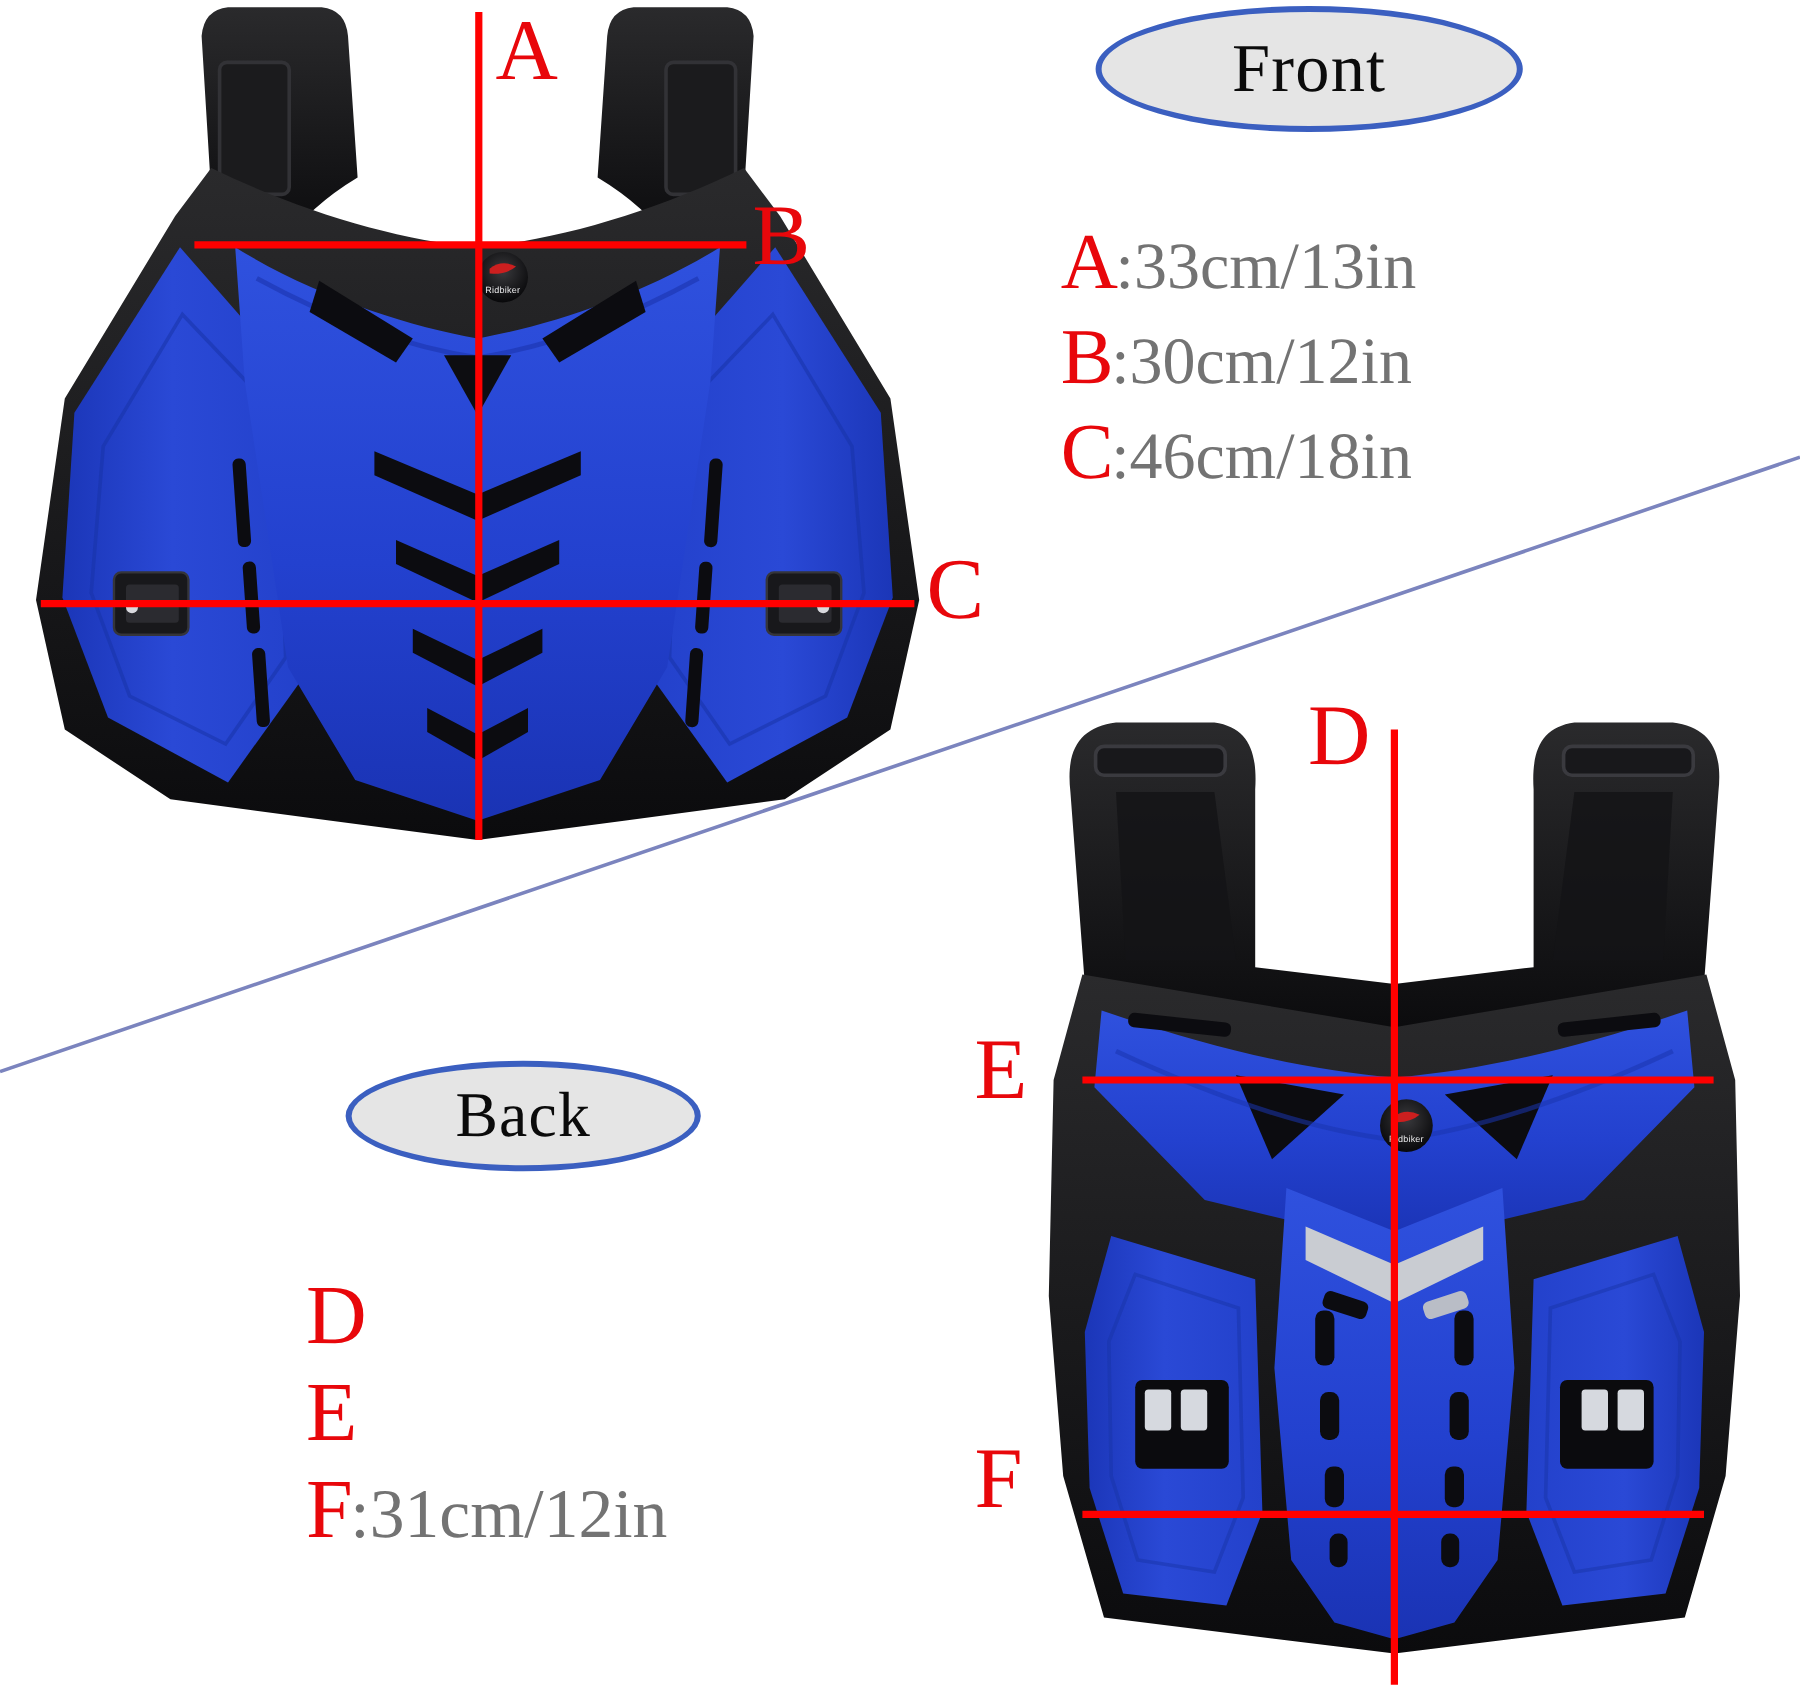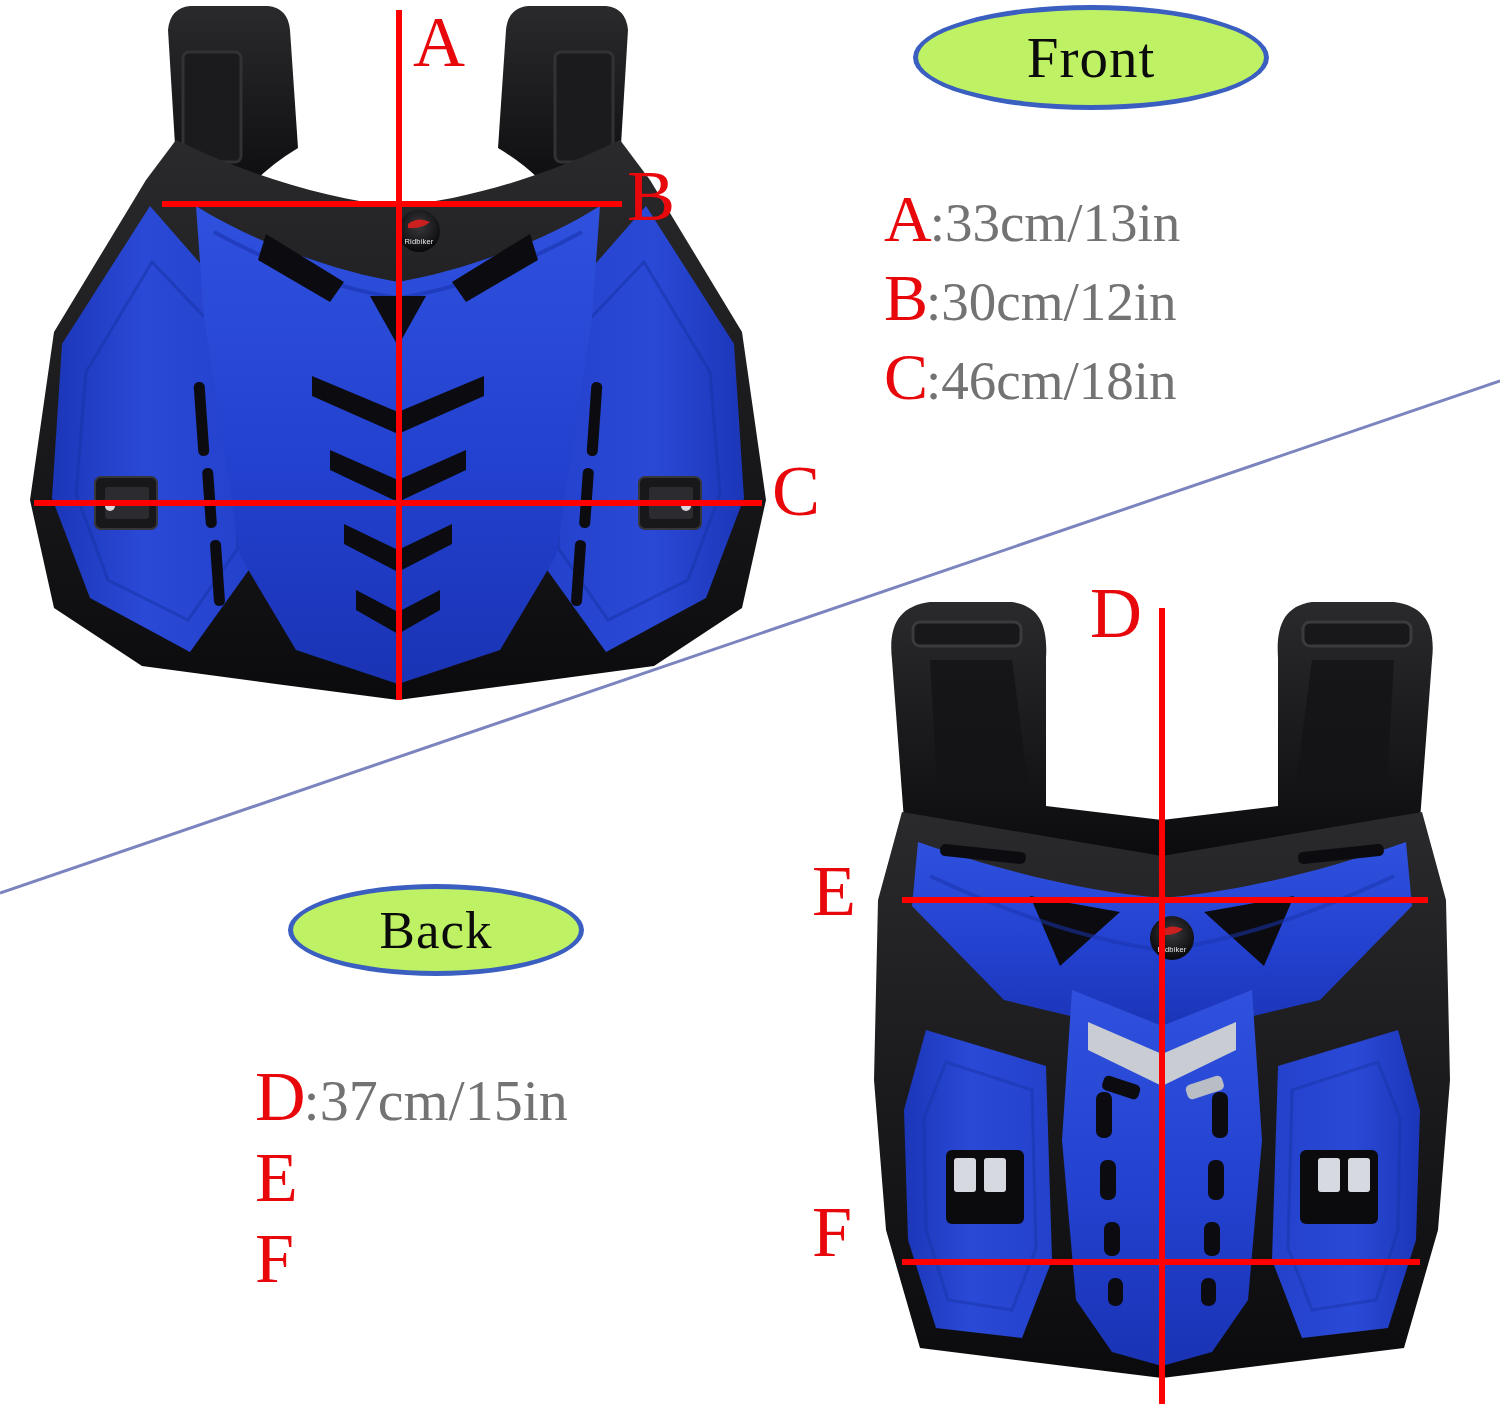--- a/index.html
+++ b/index.html
@@ -9,21 +9,21 @@
     font-family:"Liberation Serif", serif;
     background:#ffffff;
   }
   .stage{position:absolute;left:0;top:0;width:1500px;height:1412px;}
   svg.layer{position:absolute;left:0;top:0;width:1500px;height:1412px;}
 
   
   .badge{
     position:absolute;
     display:flex;align-items:center;justify-content:center;
-    background:#bef264;
+    background:#e5e5e5;
     border:5px solid #3B5FC0;
     border-radius:50%;
     color:#0b0b0b;
     font-family:"Liberation Serif", serif;
     letter-spacing:1px;
     box-sizing:border-box;
   }
   #badge-front{left:913px;top:5px;width:356px;height:105px;font-size:57px;}
   #badge-back{left:288px;top:884px;width:296px;height:92px;font-size:53px;}
 
@@ -327,27 +327,27 @@
     </div>
     <div class="meas-row">
       <span class="meas-key">C</span>
       <span class="meas-val">:46cm/18in</span>
     </div>
   </div>
 
   <div class="meas-list" id="meas-back">
     <div class="meas-row">
       <span class="meas-key">D</span>
-      <span class="meas-val">:37cm/15in</span>
     </div>
     <div class="meas-row">
       <span class="meas-key">E</span>
     </div>
     <div class="meas-row">
       <span class="meas-key">F</span>
+      <span class="meas-val">:31cm/12in</span>
     </div>
   </div>
 
   <div class="dim-letter" id="dim-a">A</div>
   <div class="dim-letter" id="dim-b">B</div>
   <div class="dim-letter" id="dim-c">C</div>
   <div class="dim-letter" id="dim-d">D</div>
   <div class="dim-letter" id="dim-e">E</div>
   <div class="dim-letter" id="dim-f">F</div>
 

